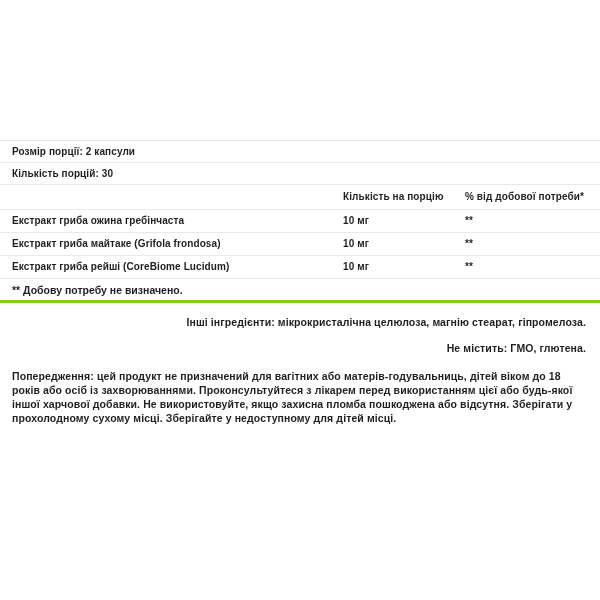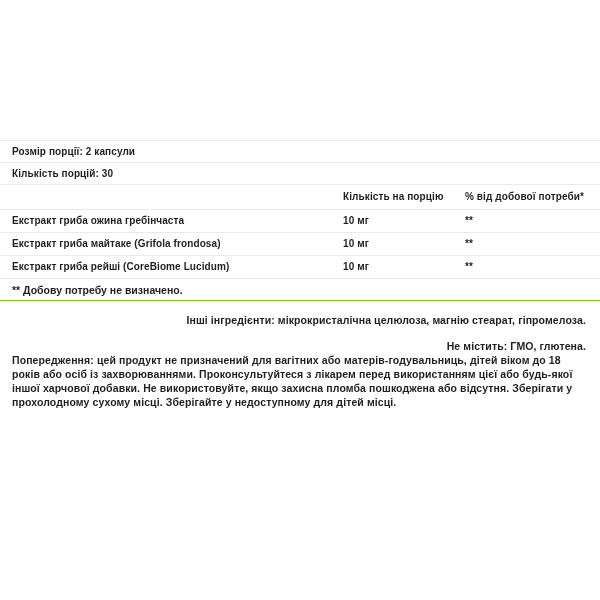--- a/index.html
+++ b/index.html
@@ -69,40 +69,41 @@
   .hdr-blank { }
 
   .dv-mark {
     font-size: 10.5px;
     letter-spacing: 0.5px;
   }
 
   
   .footnote {
     border-top: 1px solid #e9e9e9;
-    border-bottom: 1px solid #84cc16;
+    border-bottom: 3px solid #84cc16;
     padding: 5px 0 5px 12px;
     font-size: 10.5px;
     font-weight: bold;
     line-height: 12px;
     height: 11px;
   }
 
   
   .text-block {
     padding: 0 14px 0 12px;
     font-size: 10.5px;
     font-weight: bold;
     line-height: 13px;
     letter-spacing: 0.01em;
     text-align: right;
   }
   .other-ingredients { margin-top: 13px; }
   .contains-none     { margin-top: 13px; }
   .warning {
+    margin-top: 14px;
     line-height: 14px;
     padding-right: 15px;
     text-align: left;
   }
 </style>
 </head>
 <body>
 
 <div class="page">
 

